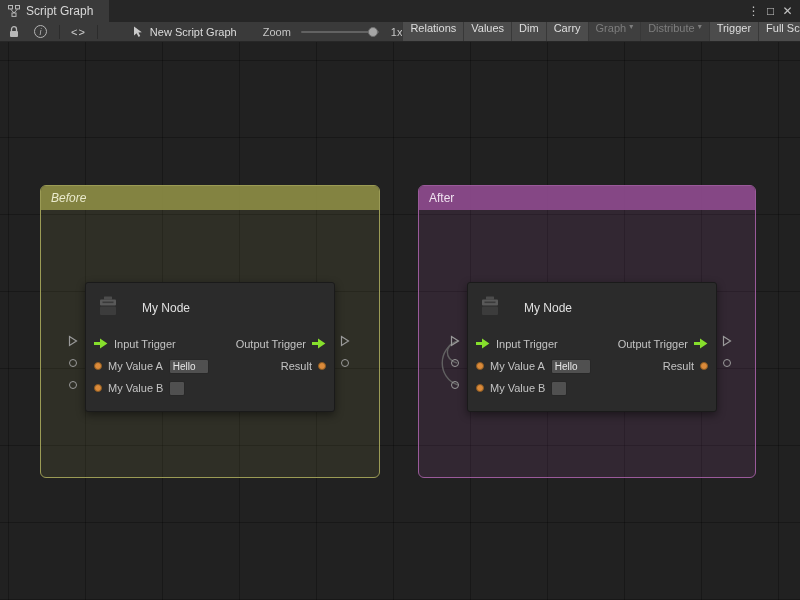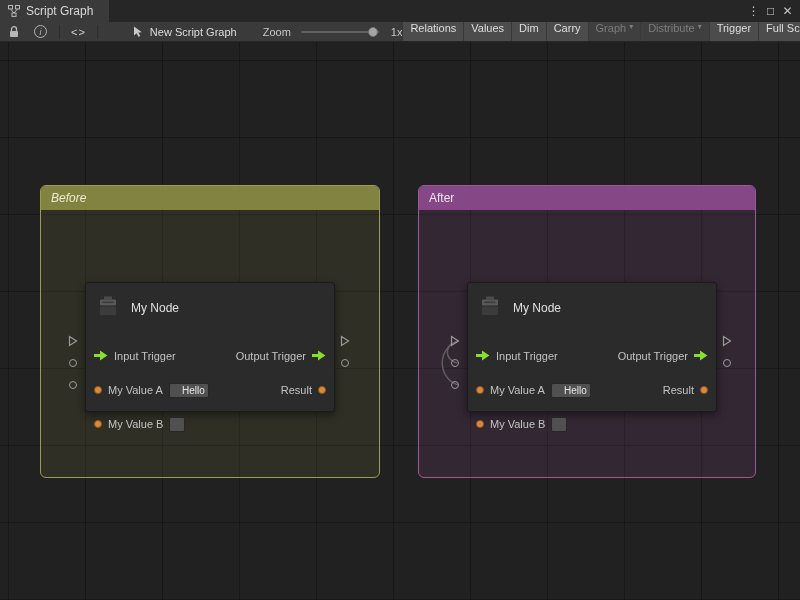--- a/index.html
+++ b/index.html
@@ -83,30 +83,29 @@
 
   
   .wires { position:absolute; top:0; left:0; z-index:2; pointer-events:none; }
 
   
   .node {
     position:absolute; width:250px; height:130px; z-index:3;
     background:#2b2b2b; border:1px solid #1a1a1a; border-radius:3px;
     box-shadow:0 3px 9px rgba(0,0,0,0.45);
   }
-  .node-header { height:50px; display:flex; align-items:center; gap:12px; padding:0 11px; }
+  .node-header { height:50px; display:flex; align-items:center; gap:23px; padding:0 11px; }
   .node-title { font-size:12px; color:#e0e0e0; }
-  .nrow { height:22px; display:flex; align-items:center; gap:6px; padding:0 8px;margin-top:12px; }
+  .nrow { height:22px; display:flex; align-items:center; gap:6px; padding:0 8px; }
   .plabel { font-size:11px; color:#c3c3c3; }
   .spacer { flex:1; }
   .vfield {
     height:15px; background:#505050; border:1px solid #272727; border-radius:2px;
     color:#e6e6e6; font-size:10px; padding:0 3px; outline:none;
     font-family:"Liberation Sans", sans-serif;
-    text-align:right;
   }
   .vfield.w-hello { width:40px; }
   .vfield.w-small { width:16px; }
   .dot {
     width:8px; height:8px; border-radius:50%;
     background:#db8a3a; border:1px solid #8a5a22; flex:0 0 auto;
   }
 
   
   .oport { position:absolute; z-index:3; display:flex; }

